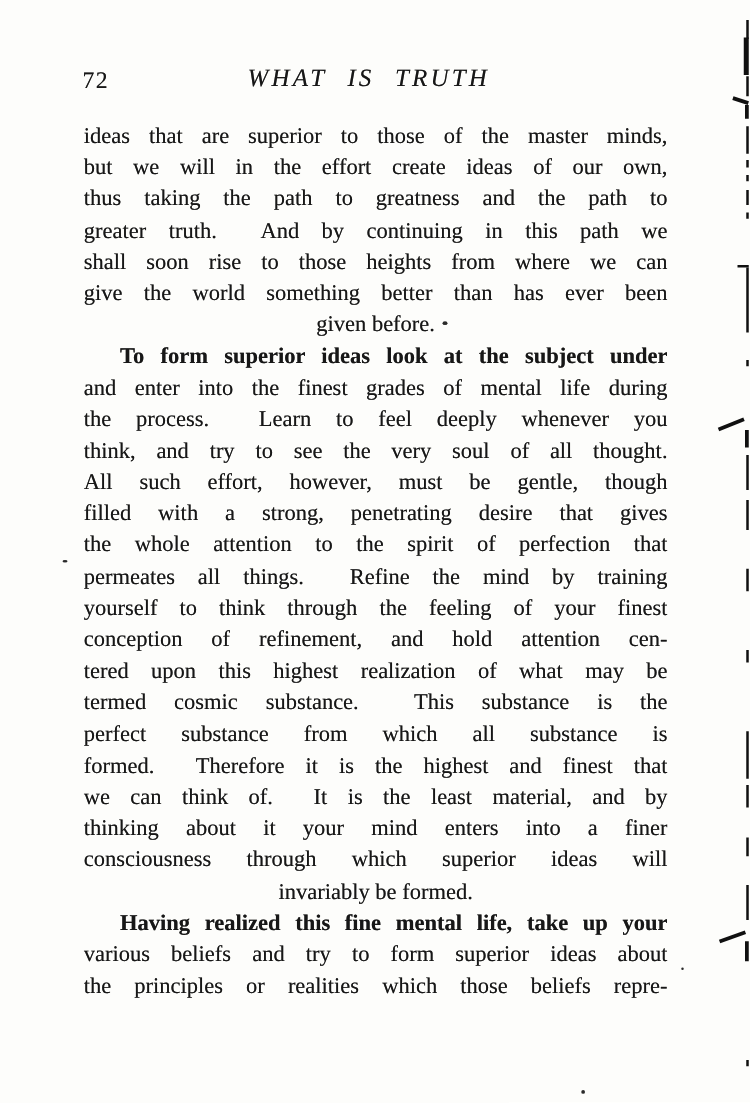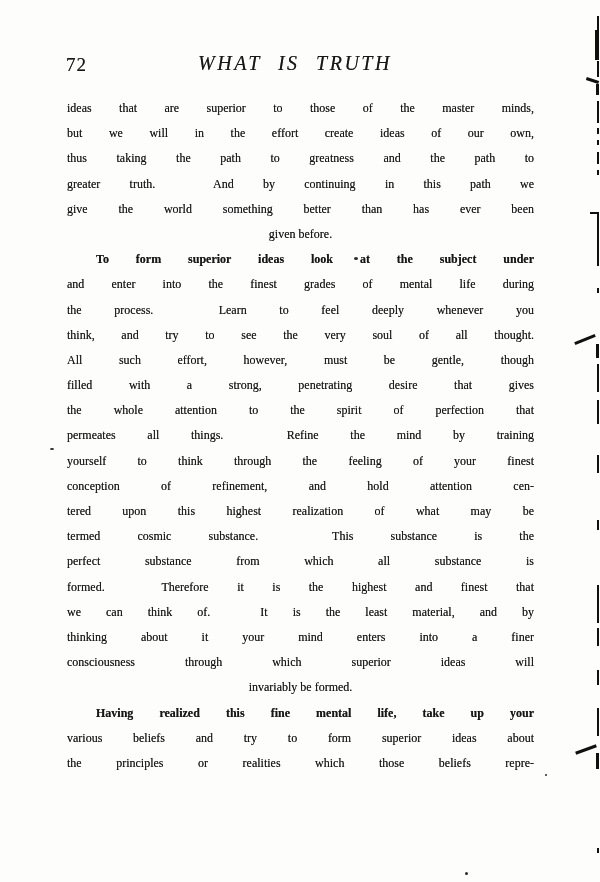--- a/index.html
+++ b/index.html
@@ -45,21 +45,21 @@
   }
   .page-body {
     position: absolute;
     top: 96px;
     left: 67px;
     width: 467px;
   }
   .line {
     height: 25.2px;
     line-height: 25.2px;
-    font-size: 12px;
+    font-size: 18px;
     overflow: hidden;
     text-align: justify;
     text-shadow: 0 0 0.5px rgba(0,0,0,0.6);
   }
   .line::after {
     content: "";
     display: inline-block;
     width: 100%;
     height: 0;
   }
@@ -89,20 +89,21 @@
   <div class="running-header">
     <div class="page-number">72</div>
     <div class="header-title">WHAT IS TRUTH</div>
   </div>
 
   <div class="page-body">
       <div class="line">ideas that are superior to those of the master minds,</div>
       <div class="line">but we will in the effort create ideas of our own,</div>
       <div class="line">thus taking the path to greatness and the path to</div>
       <div class="line">greater truth.&nbsp; And by continuing in this path we</div>
+      <div class="line">shall soon rise to those heights from where we can</div>
       <div class="line">give the world something better than has ever been</div>
       <div class="line last">given before.</div>
       <div class="line indent">To form superior ideas look at the subject under</div>
       <div class="line">and enter into the finest grades of mental life during</div>
       <div class="line">the process.&nbsp; Learn to feel deeply whenever you</div>
       <div class="line">think, and try to see the very soul of all thought.</div>
       <div class="line">All such effort, however, must be gentle, though</div>
       <div class="line">filled with a strong, penetrating desire that gives</div>
       <div class="line">the whole attention to the spirit of perfection that</div>
       <div class="line">permeates all things.&nbsp; Refine the mind by training</div>

